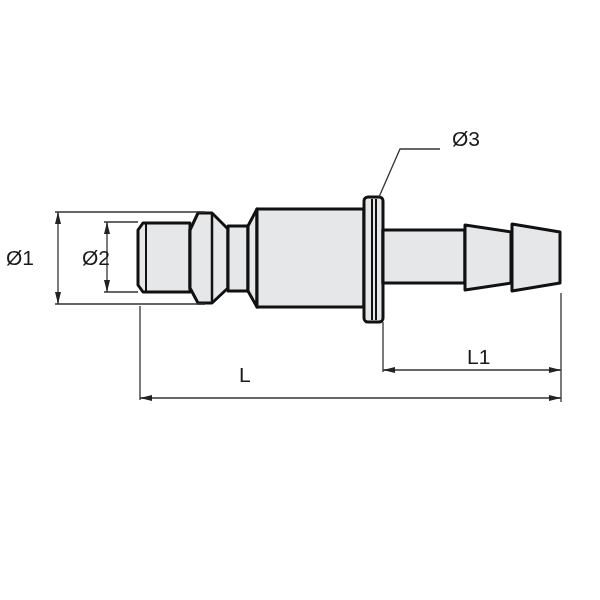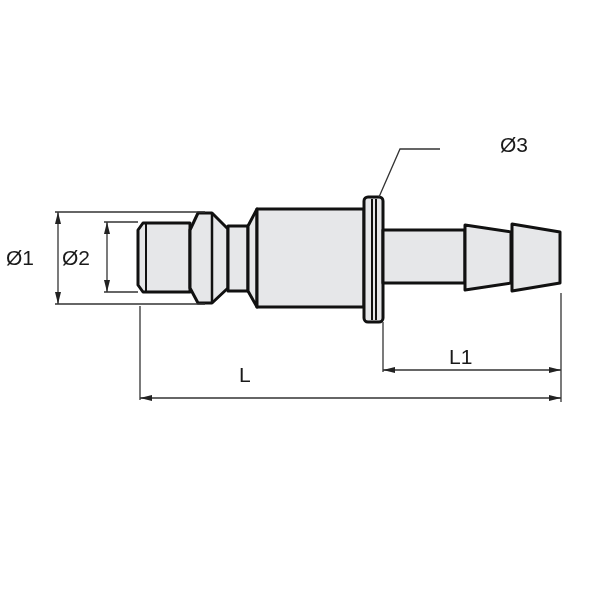--- a/index.html
+++ b/index.html
@@ -58,17 +58,17 @@
       <line x1="140" y1="306" x2="140" y2="400"></line>
       <line x1="561" y1="293" x2="561" y2="402"></line>
       <line x1="140" y1="398" x2="561" y2="398" marker-start="url(#arr)" marker-end="url(#arr)"></line>
 
       <line x1="383" y1="322" x2="383" y2="372"></line>
       <line x1="383" y1="370" x2="561" y2="370" marker-start="url(#arr)" marker-end="url(#arr)"></line>
     </g>
   </svg>
 
   <div class="lbl" style="left:6px; top:247px;">Ø1</div>
-  <div class="lbl" style="left:62px; top:247px;">Ø2</div>
-  <div class="lbl" style="left:452px; top:134px;margin-left:48px;">Ø3</div>
+  <div class="lbl" style="left:82px; top:247px;">Ø2</div>
+  <div class="lbl" style="left:452px; top:128px;">Ø3</div>
   <div class="lbl" style="left:239px; top:364px;">L</div>
-  <div class="lbl" style="left:449px; top:346px;">L1</div>
+  <div class="lbl" style="left:467px; top:346px;">L1</div>
 </div>
 
 </body></html>

